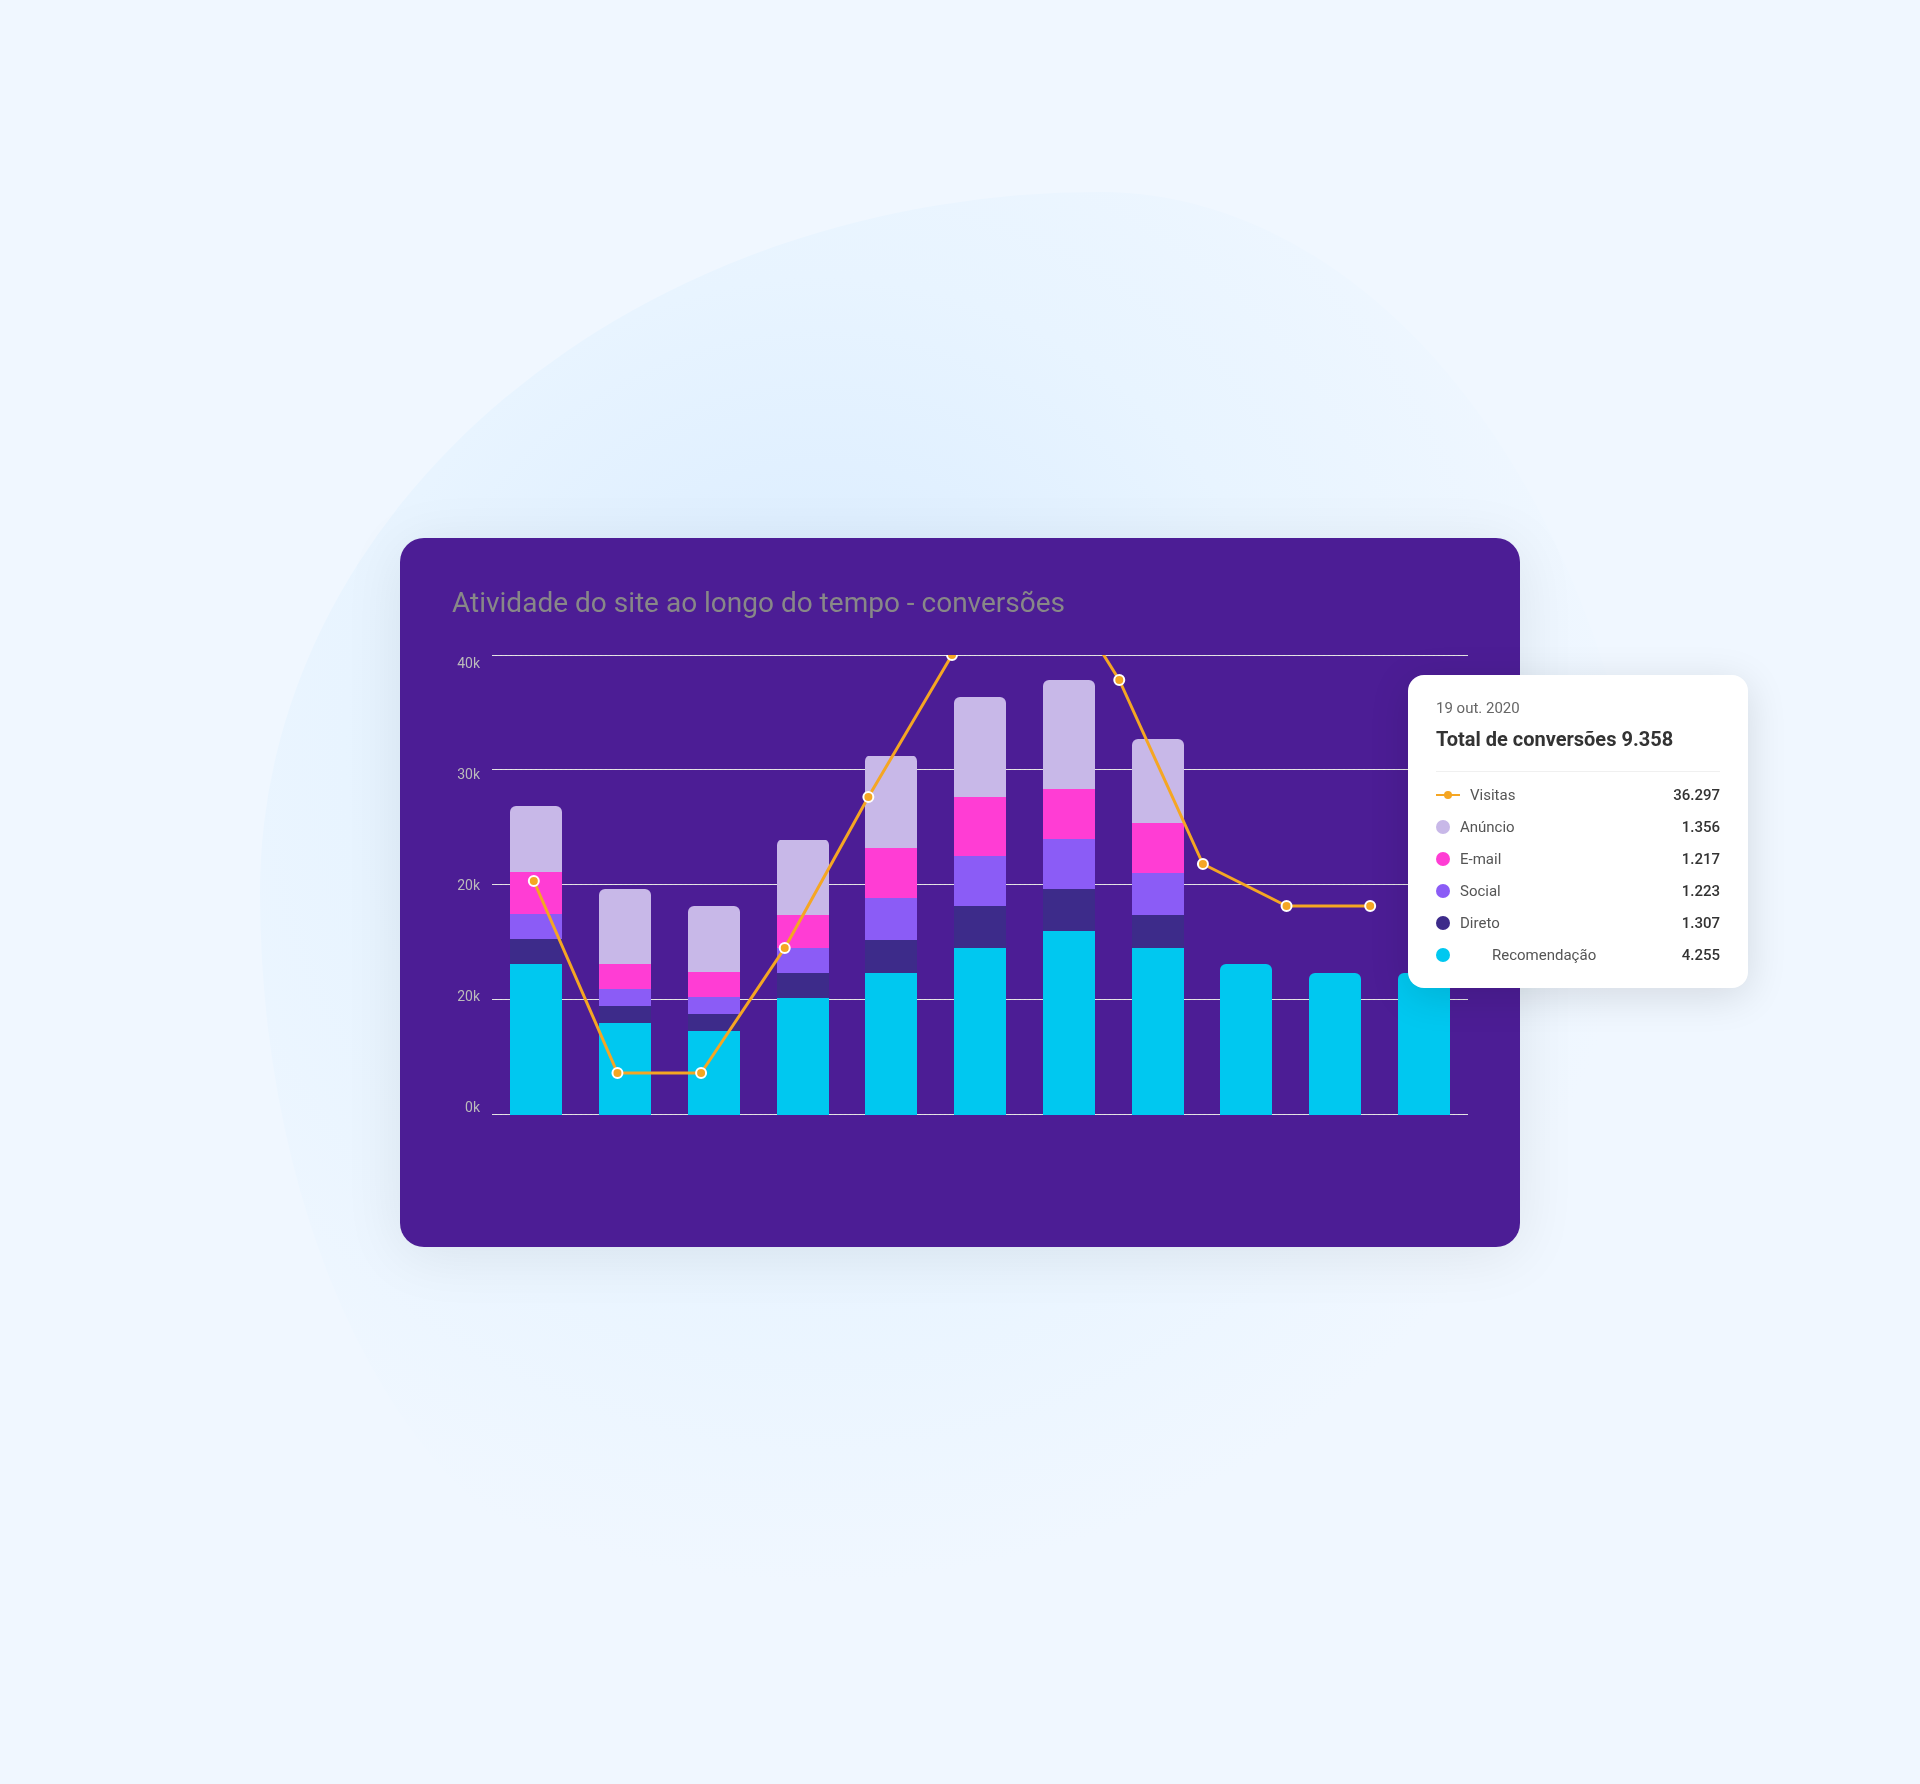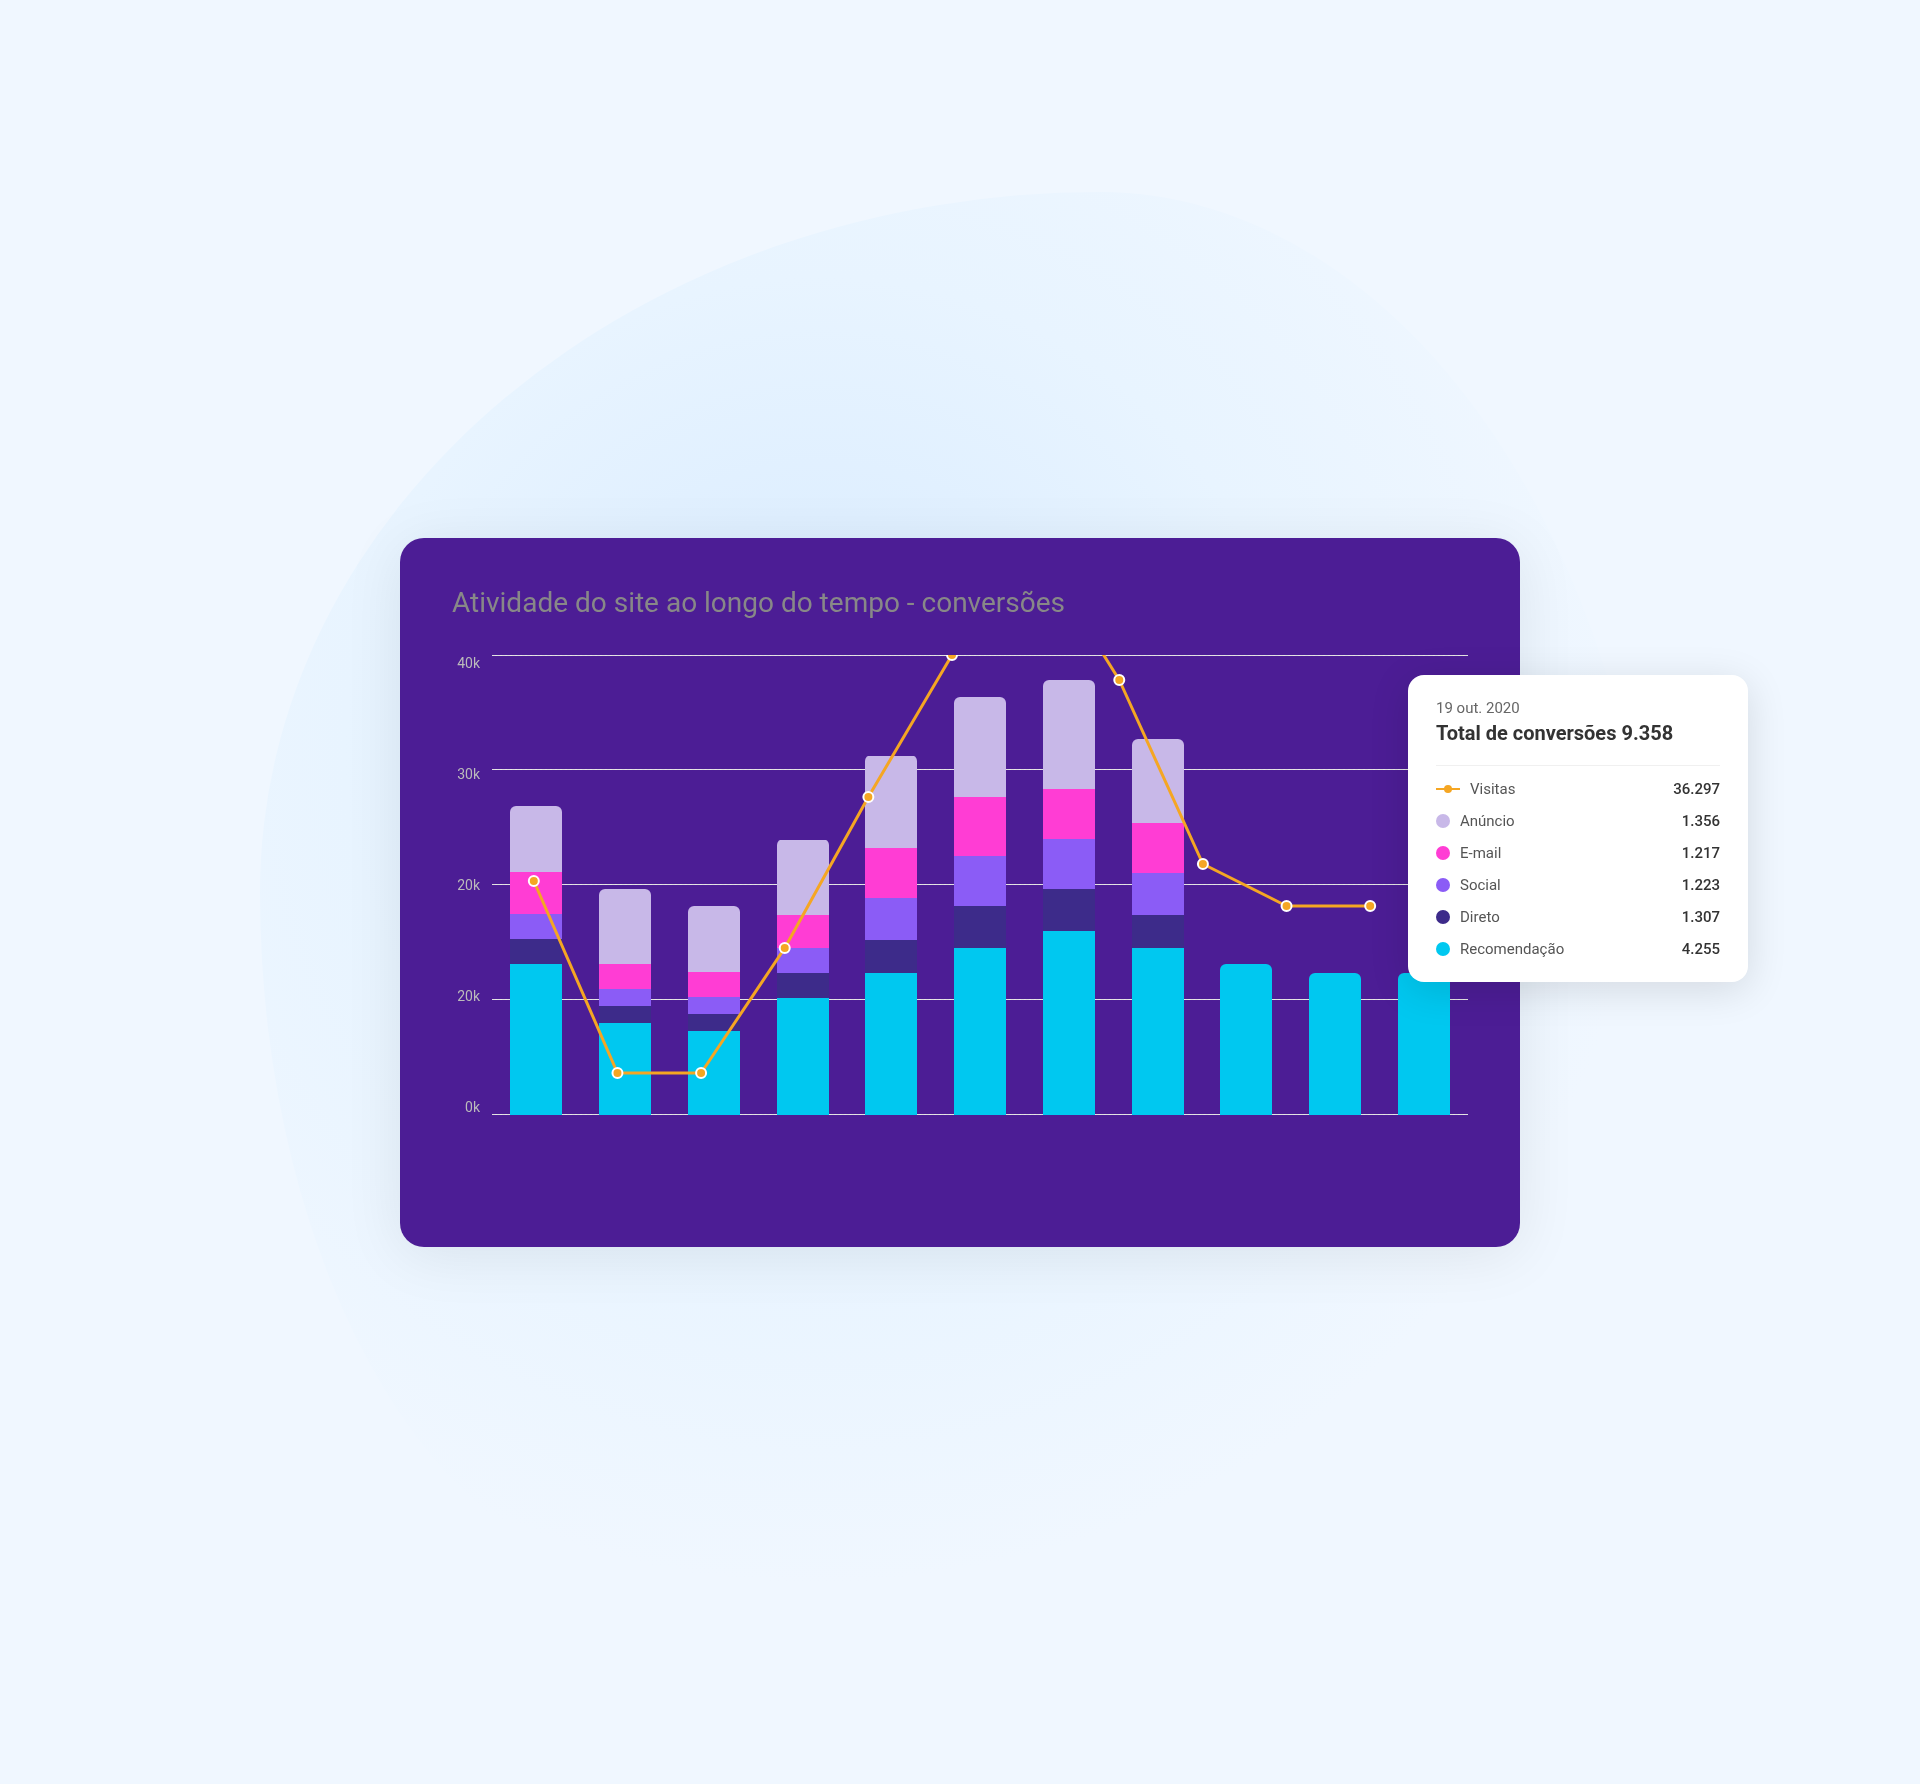--- a/index.html
+++ b/index.html
@@ -163,38 +163,39 @@
       background: white;
       border-radius: 16px;
       padding: 24px 28px;
       box-shadow: 0 8px 40px rgba(0,0,0,0.12);
       z-index: 10;
     }
 
     .tooltip-date {
       font-size: 15px;
       color: #666;
-      margin-bottom: 4px;
+      margin-bottom: 10px;
     }
 
     .tooltip-total {
       font-size: 20px;
       font-weight: 700;
       color: #333;
       margin-bottom: 20px;
     }
 
     .tooltip-row {
       display: flex;
       align-items: center;
       margin-bottom: 14px;
     }
 
     .tooltip-row:last-child {
       margin-bottom: 0;
+      gap: 32px;
     }
 
     .legend-dot {
       width: 14px;
       height: 14px;
       border-radius: 50%;
       margin-right: 10px;
       flex-shrink: 0;
     }
 

